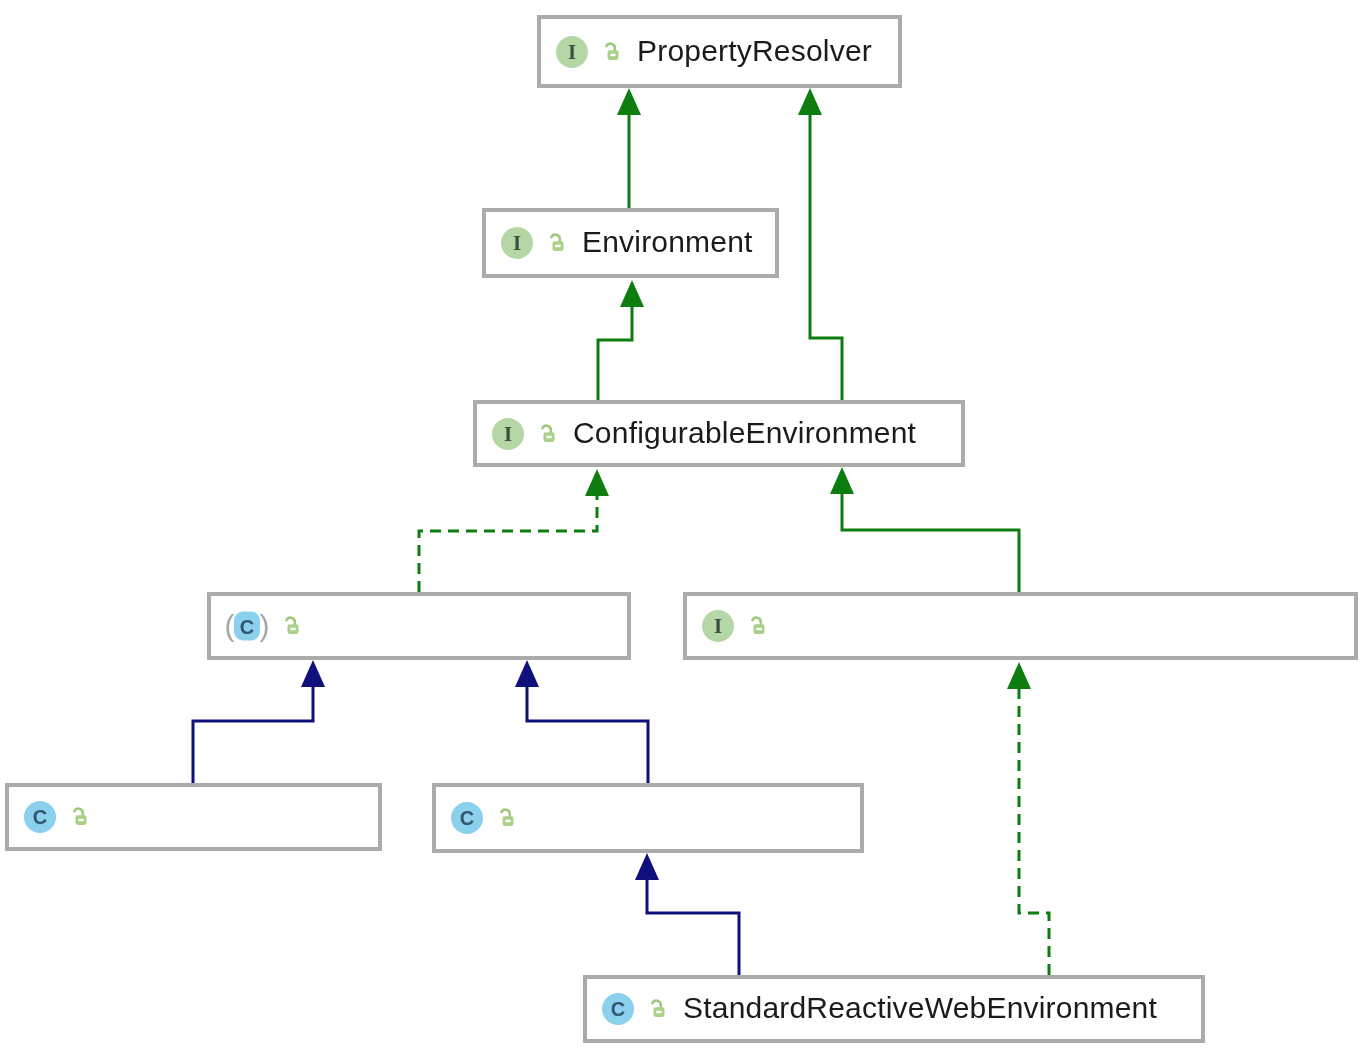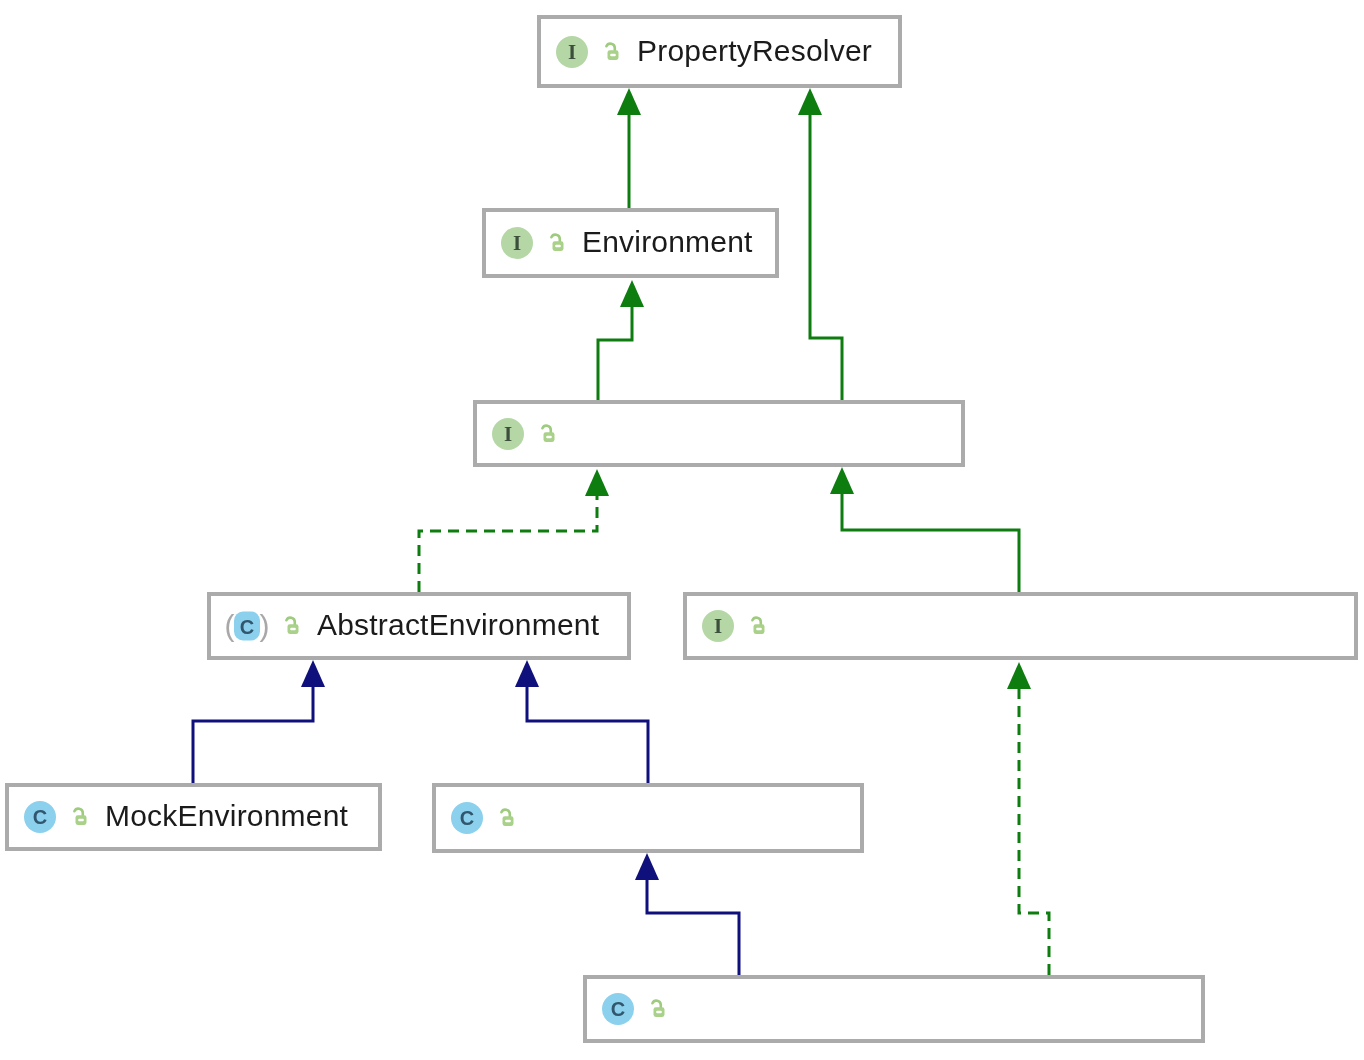--- a/index.html
+++ b/index.html
@@ -97,35 +97,35 @@
 <div class="node" style="left:473px;top:400px;width:492px;height:67px;">
   <svg class="type-icon" width="34" height="34" viewBox="0 0 34 34">
     <circle cx="17" cy="17" r="16" fill="#b5d7a6"></circle>
     <text x="17" y="24" text-anchor="middle" font-family="'Liberation Serif',serif" font-size="21" font-weight="700" fill="#3c4f3c">I</text>
   </svg>
   <svg class="lock" width="22" height="22" viewBox="0 0 22 22">
     <path d="M14.8 9.8 V7 a4.4 4.4 0 0 0 -8.4 -1.8" fill="none" stroke="#9fcb7f" stroke-width="2.6" stroke-linecap="round"></path>
     <rect x="7.5" y="9.3" width="11" height="9.6" rx="2.3" fill="#a9d18a"></rect>
     <rect x="10.2" y="12.7" width="5.6" height="2.6" rx="1.1" fill="#ffffff"></rect>
   </svg>
+  <span class="label">ConfigurableEnvironment</span>
 </div>
 
 <div class="node" style="left:207px;top:592px;width:424px;height:68px;">
   <svg class="type-icon" width="44" height="34" viewBox="0 0 44 34">
     <text x="4.5" y="27" text-anchor="middle" font-family="'Liberation Sans',sans-serif" font-size="30" fill="#a8a8a8">(</text>
     <rect x="9" y="2.5" width="26" height="29" rx="9" fill="#8bd0ec"></rect>
     <text x="22" y="24.5" text-anchor="middle" font-family="'Liberation Sans',sans-serif" font-size="20" font-weight="600" fill="#31566d">C</text>
     <text x="39.5" y="27" text-anchor="middle" font-family="'Liberation Sans',sans-serif" font-size="30" fill="#a8a8a8">)</text>
   </svg>
   <svg class="lock" width="22" height="22" viewBox="0 0 22 22">
     <path d="M14.8 9.8 V7 a4.4 4.4 0 0 0 -8.4 -1.8" fill="none" stroke="#9fcb7f" stroke-width="2.6" stroke-linecap="round"></path>
     <rect x="7.5" y="9.3" width="11" height="9.6" rx="2.3" fill="#a9d18a"></rect>
     <rect x="10.2" y="12.7" width="5.6" height="2.6" rx="1.1" fill="#ffffff"></rect>
   </svg>
-  <span class="label">AbstractEnvironment</span>
 </div>
 
 <div class="node" style="left:683px;top:592px;width:675px;height:68px;">
   <svg class="type-icon" width="34" height="34" viewBox="0 0 34 34">
     <circle cx="17" cy="17" r="16" fill="#b5d7a6"></circle>
     <text x="17" y="24" text-anchor="middle" font-family="'Liberation Serif',serif" font-size="21" font-weight="700" fill="#3c4f3c">I</text>
   </svg>
   <svg class="lock" width="22" height="22" viewBox="0 0 22 22">
     <path d="M14.8 9.8 V7 a4.4 4.4 0 0 0 -8.4 -1.8" fill="none" stroke="#9fcb7f" stroke-width="2.6" stroke-linecap="round"></path>
     <rect x="7.5" y="9.3" width="11" height="9.6" rx="2.3" fill="#a9d18a"></rect>
@@ -136,21 +136,20 @@
 <div class="node" style="left:5px;top:783px;width:377px;height:68px;">
   <svg class="type-icon" width="34" height="34" viewBox="0 0 34 34">
     <circle cx="17" cy="17" r="16" fill="#8bd0ec"></circle>
     <text x="17" y="24" text-anchor="middle" font-family="'Liberation Sans',sans-serif" font-size="20" font-weight="600" fill="#31566d">C</text>
   </svg>
   <svg class="lock" width="22" height="22" viewBox="0 0 22 22">
     <path d="M14.8 9.8 V7 a4.4 4.4 0 0 0 -8.4 -1.8" fill="none" stroke="#9fcb7f" stroke-width="2.6" stroke-linecap="round"></path>
     <rect x="7.5" y="9.3" width="11" height="9.6" rx="2.3" fill="#a9d18a"></rect>
     <rect x="10.2" y="12.7" width="5.6" height="2.6" rx="1.1" fill="#ffffff"></rect>
   </svg>
-  <span class="label">MockEnvironment</span>
 </div>
 
 <div class="node" style="left:432px;top:783px;width:432px;height:70px;">
   <svg class="type-icon" width="34" height="34" viewBox="0 0 34 34">
     <circle cx="17" cy="17" r="16" fill="#8bd0ec"></circle>
     <text x="17" y="24" text-anchor="middle" font-family="'Liberation Sans',sans-serif" font-size="20" font-weight="600" fill="#31566d">C</text>
   </svg>
   <svg class="lock" width="22" height="22" viewBox="0 0 22 22">
     <path d="M14.8 9.8 V7 a4.4 4.4 0 0 0 -8.4 -1.8" fill="none" stroke="#9fcb7f" stroke-width="2.6" stroke-linecap="round"></path>
     <rect x="7.5" y="9.3" width="11" height="9.6" rx="2.3" fill="#a9d18a"></rect>
@@ -161,13 +160,14 @@
 <div class="node" style="left:583px;top:975px;width:622px;height:68px;">
   <svg class="type-icon" width="34" height="34" viewBox="0 0 34 34">
     <circle cx="17" cy="17" r="16" fill="#8bd0ec"></circle>
     <text x="17" y="24" text-anchor="middle" font-family="'Liberation Sans',sans-serif" font-size="20" font-weight="600" fill="#31566d">C</text>
   </svg>
   <svg class="lock" width="22" height="22" viewBox="0 0 22 22">
     <path d="M14.8 9.8 V7 a4.4 4.4 0 0 0 -8.4 -1.8" fill="none" stroke="#9fcb7f" stroke-width="2.6" stroke-linecap="round"></path>
     <rect x="7.5" y="9.3" width="11" height="9.6" rx="2.3" fill="#a9d18a"></rect>
     <rect x="10.2" y="12.7" width="5.6" height="2.6" rx="1.1" fill="#ffffff"></rect>
   </svg>
+  <span class="label">StandardReactiveWebEnvironment</span>
 </div>
 
 </body></html>

